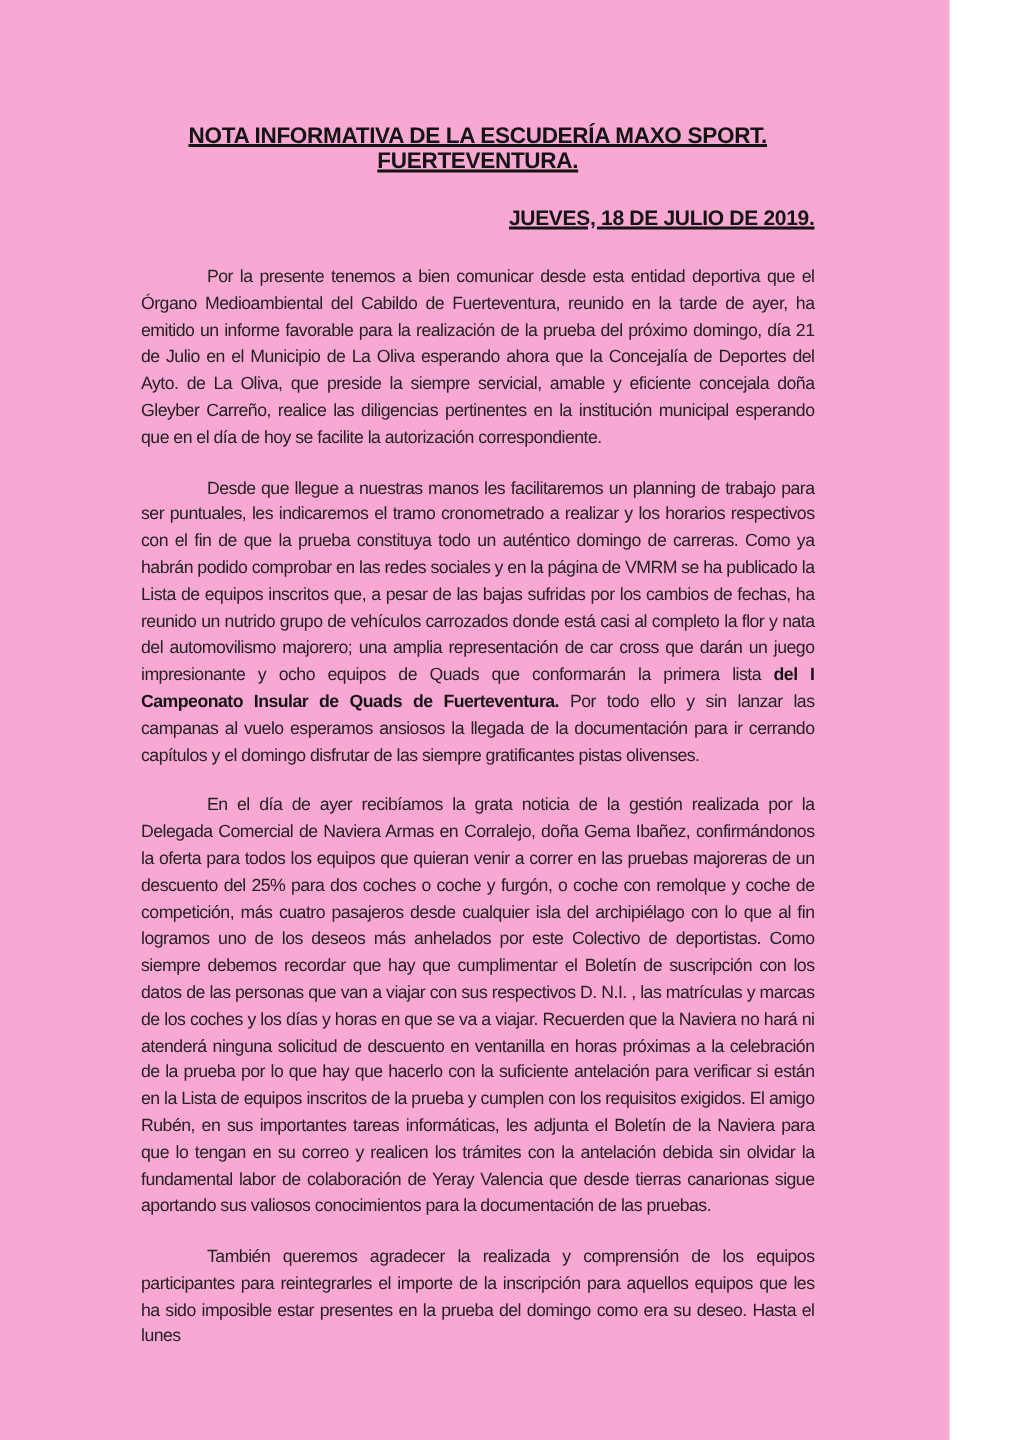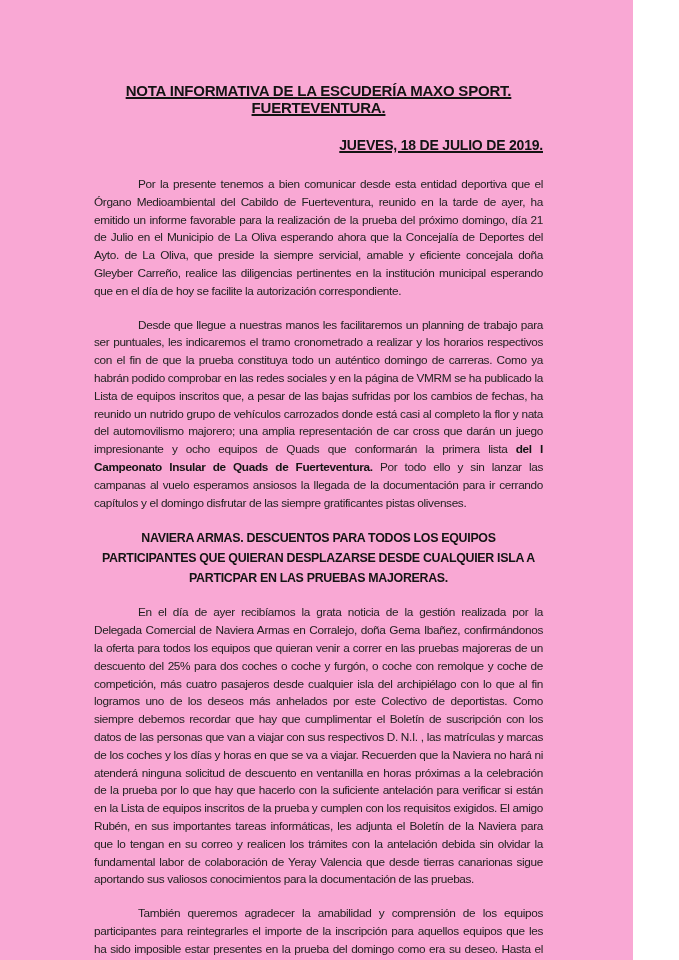--- a/index.html
+++ b/index.html
@@ -72,19 +72,18 @@
 <div class="page">
 
   <h1 class="doc-title">NOTA INFORMATIVA DE LA ESCUDERÍA MAXO SPORT. FUERTEVENTURA.</h1>
 
   <h2 class="doc-date">JUEVES, 18 DE JULIO DE 2019.</h2>
 
   <p class="body-par">Por la presente tenemos a bien comunicar desde esta entidad deportiva que  el Órgano Medioambiental del Cabildo de Fuerteventura, reunido en la tarde de ayer,  ha emitido un informe favorable para la realización de la prueba del próximo domingo, día 21 de Julio en el Municipio de La Oliva esperando ahora que la Concejalía de Deportes del Ayto. de La Oliva, que preside  la siempre servicial,  amable y eficiente concejala doña Gleyber Carreño, realice las  diligencias pertinentes en la institución municipal esperando que en el día de hoy se facilite la autorización correspondiente.</p>
 
   <p class="body-par"><span>Desde que llegue a nuestras manos les facilitaremos un planning de trabajo para ser puntuales, les indicaremos el tramo cronometrado a realizar y los horarios respectivos con el fin de que la prueba constituya todo  un auténtico domingo de carreras.  Como ya habrán podido comprobar en las redes sociales y en la página de VMRM se ha publicado  la Lista de equipos inscritos  que, a pesar de las bajas sufridas por los cambios de fechas,  ha reunido un nutrido grupo de vehículos carrozados donde está casi al completo la flor y nata del automovilismo majorero; una amplia representación de car cross que darán un juego impresionante y ocho equipos de Quads que conformarán la primera lista </span><strong>del  I Campeonato Insular de Quads de Fuerteventura.</strong><span>  Por todo ello y sin lanzar las campanas al vuelo esperamos ansiosos la llegada de la documentación para  ir cerrando capítulos y el domingo disfrutar de las siempre gratificantes pistas olivenses.</span></p>
 
-  <h3 class="section-heading">NAVIERA ARMAS. DESCUENTOS PARA TODOS LOS EQUIPOS PARTICIPANTES QUE QUIERAN DESPLAZARSE DESDE CUALQUIER  ISLA  A PARTICPAR EN LAS PRUEBAS MAJORERAS.</h3>
 
   <p class="body-par">En el día de ayer recibíamos la grata noticia de la gestión realizada por la Delegada Comercial de Naviera Armas en Corralejo, doña Gema Ibañez,  confirmándonos la oferta para todos los equipos que quieran venir a correr en las pruebas majoreras de un descuento del 25% para dos coches  o coche y furgón, o coche con remolque y coche de competición,  más cuatro pasajeros desde cualquier isla del archipiélago con lo que al fin logramos uno de los deseos más anhelados por este Colectivo de deportistas. Como siempre debemos recordar que hay que cumplimentar el Boletín de  suscripción con los datos de las personas que van a viajar con sus respectivos D. N.I. , las matrículas y marcas de los coches y los días y horas en que se va a viajar. Recuerden que la Naviera no hará ni atenderá ninguna solicitud de descuento en ventanilla en horas próximas a la celebración de la prueba por lo que hay que hacerlo con la suficiente antelación para verificar si están en la Lista de equipos inscritos de la prueba y cumplen con los requisitos exigidos. El amigo Rubén, en sus importantes tareas informáticas, les adjunta el Boletín de la Naviera para que lo tengan en su correo y  realicen los trámites con la antelación debida sin olvidar la fundamental labor  de  colaboración de Yeray Valencia que desde tierras canarionas sigue aportando  sus valiosos conocimientos para la documentación de las pruebas.</p>
 
-  <p class="body-par">También queremos agradecer la amabilidad y comprensión de los equipos participantes para reintegrarles el importe de la inscripción para  aquellos equipos que les ha sido imposible estar presentes en la prueba del domingo como era su deseo. Hasta el lunes</p>
+  <p class="body-par">También queremos agradecer la realizada y comprensión de los equipos participantes para reintegrarles el importe de la inscripción para  aquellos equipos que les ha sido imposible estar presentes en la prueba del domingo como era su deseo. Hasta el lunes</p>
 
 </div>
 
 </body></html>

